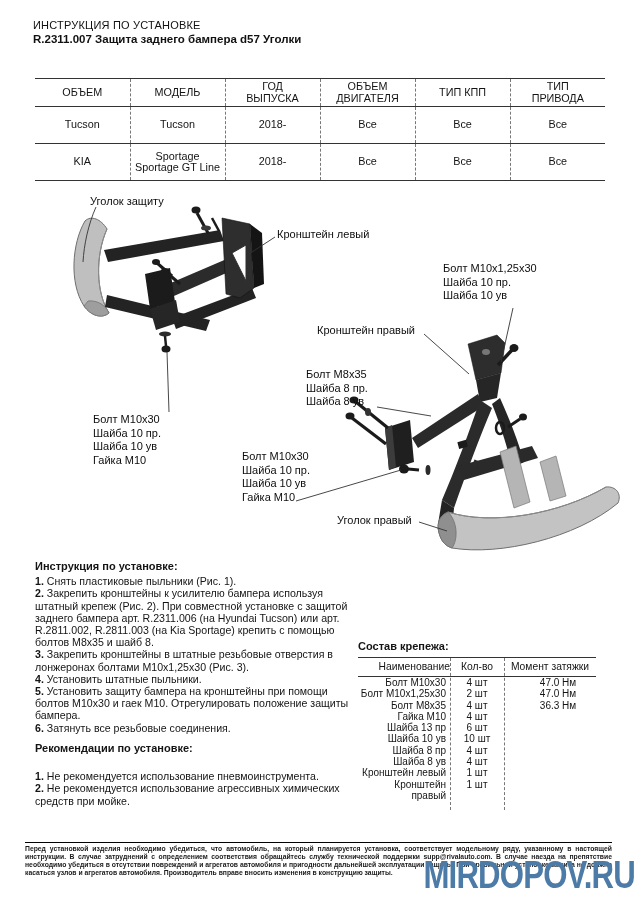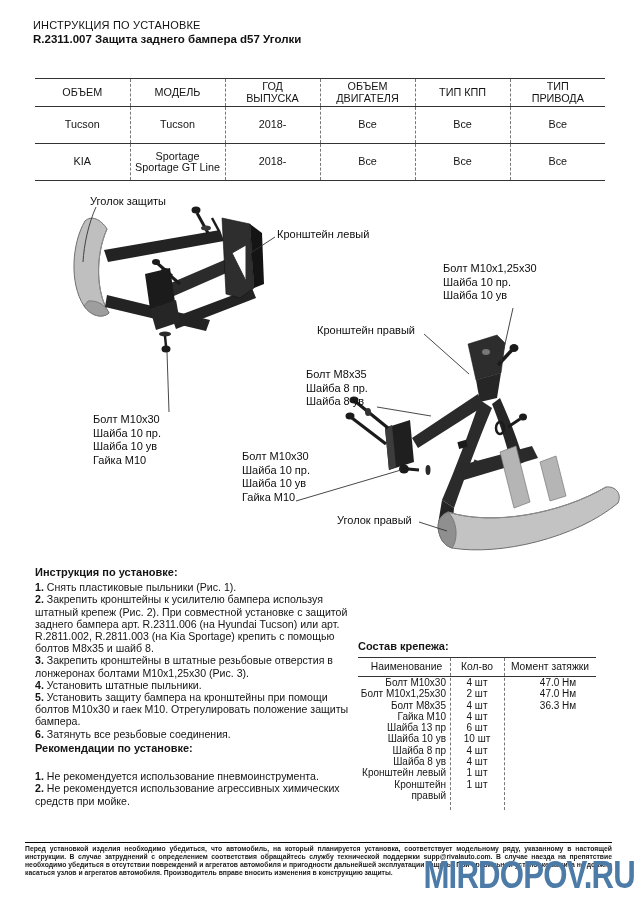--- a/index.html
+++ b/index.html
@@ -16,33 +16,33 @@
   table.fitment thead tr{border-top:1.6px solid #333;border-bottom:1.4px solid #333;}
   table.fitment tbody tr{border-bottom:1.4px solid #333;}
   table.fitment th + th, table.fitment td + td{border-left:1px dashed #777;}
 
   svg.diagram{position:absolute;left:0;top:0;width:636px;height:900px;pointer-events:none;}
 
   .dlabel{position:absolute;font-size:11px;line-height:13.5px;white-space:pre-line;color:#0d0d0d;}
 
   .textcol{position:absolute;left:35px;width:327px;font-size:10.6px;line-height:12.2px;color:#141414;}
   .sec-heading{font-weight:bold;font-size:11px;}
-  .instructions{top:560px;margin-top:6px;}
+  .instructions{top:560px;}
   .instructions .sec-heading{margin-bottom:3px;}
   .recommendations{top:742px;line-height:12.6px;}
   .recommendations .sec-heading{margin-bottom:15px;}
 
   .hardware{position:absolute;left:358px;top:640px;width:238px;font-size:10px;color:#141414;}
   .hardware .sec-heading{margin-bottom:5px;}
   .hw-table{position:relative;border-top:1.6px solid #333;height:152px;}
   .hw-vdash{position:absolute;top:0;width:0;height:152px;border-left:1px dashed #777;}
   .hw-vdash.v1{left:92px;} .hw-vdash.v2{left:146px;}
   .hw-header{display:grid;grid-template-columns:92px 54px 92px;border-bottom:1.2px solid #333;
         padding:3px 0 4px;font-size:10.3px;line-height:11px;}
-  .hw-header .c1{text-align:center;padding-left:5px;}
+  .hw-header .c1{text-align:right;padding-left:5px;}
   .hw-header .c2,.hw-header .c3{text-align:center;}
   .hw-row{display:grid;grid-template-columns:92px 54px 92px;line-height:11.3px;}
   .hw-row .hw-name{text-align:right;padding-right:4px;}
   .hw-row .hw-qty{text-align:center;}
   .hw-row .hw-torque{text-align:center;padding-left:16px;}
 
   .footer{position:absolute;left:25px;top:842px;width:587px;border-top:1px solid #000;
         padding-top:2px;font-size:6.8px;line-height:7.9px;font-weight:bold;color:#1a1a1a;
         text-align:justify;}
   .watermark{position:absolute;right:1px;top:856px;font-size:38px;font-weight:bold;
@@ -158,21 +158,21 @@
       <line x1="275" y1="237" x2="249" y2="254"></line>
       <line x1="513" y1="308" x2="501" y2="362"></line>
       <line x1="424" y1="334" x2="469" y2="374"></line>
       <line x1="377" y1="407" x2="431" y2="416"></line>
       <line x1="167" y1="352" x2="169" y2="412"></line>
       <line x1="296" y1="501" x2="401" y2="470"></line>
       <line x1="419" y1="522" x2="447" y2="531"></line>
     </g>
   </svg>
 
-  <div class="dlabel" style="left:90px;top:195px;">Уголок защиты</div>
+  <div class="dlabel" style="left:90px;top:195px;">Уголок защиту</div>
   <div class="dlabel" style="left:277px;top:228px;">Кронштейн левый</div>
   <div class="dlabel" style="left:443px;top:262px;">Болт М10х1,25х30
 Шайба 10 пр.
 Шайба 10 ув</div>
   <div class="dlabel" style="left:317px;top:324px;">Кронштейн правый</div>
   <div class="dlabel" style="left:306px;top:368px;">Болт М8х35
 Шайба 8 пр.
 Шайба 8 ув</div>
   <div class="dlabel" style="left:93px;top:413px;">Болт М10х30
 Шайба 10 пр.

